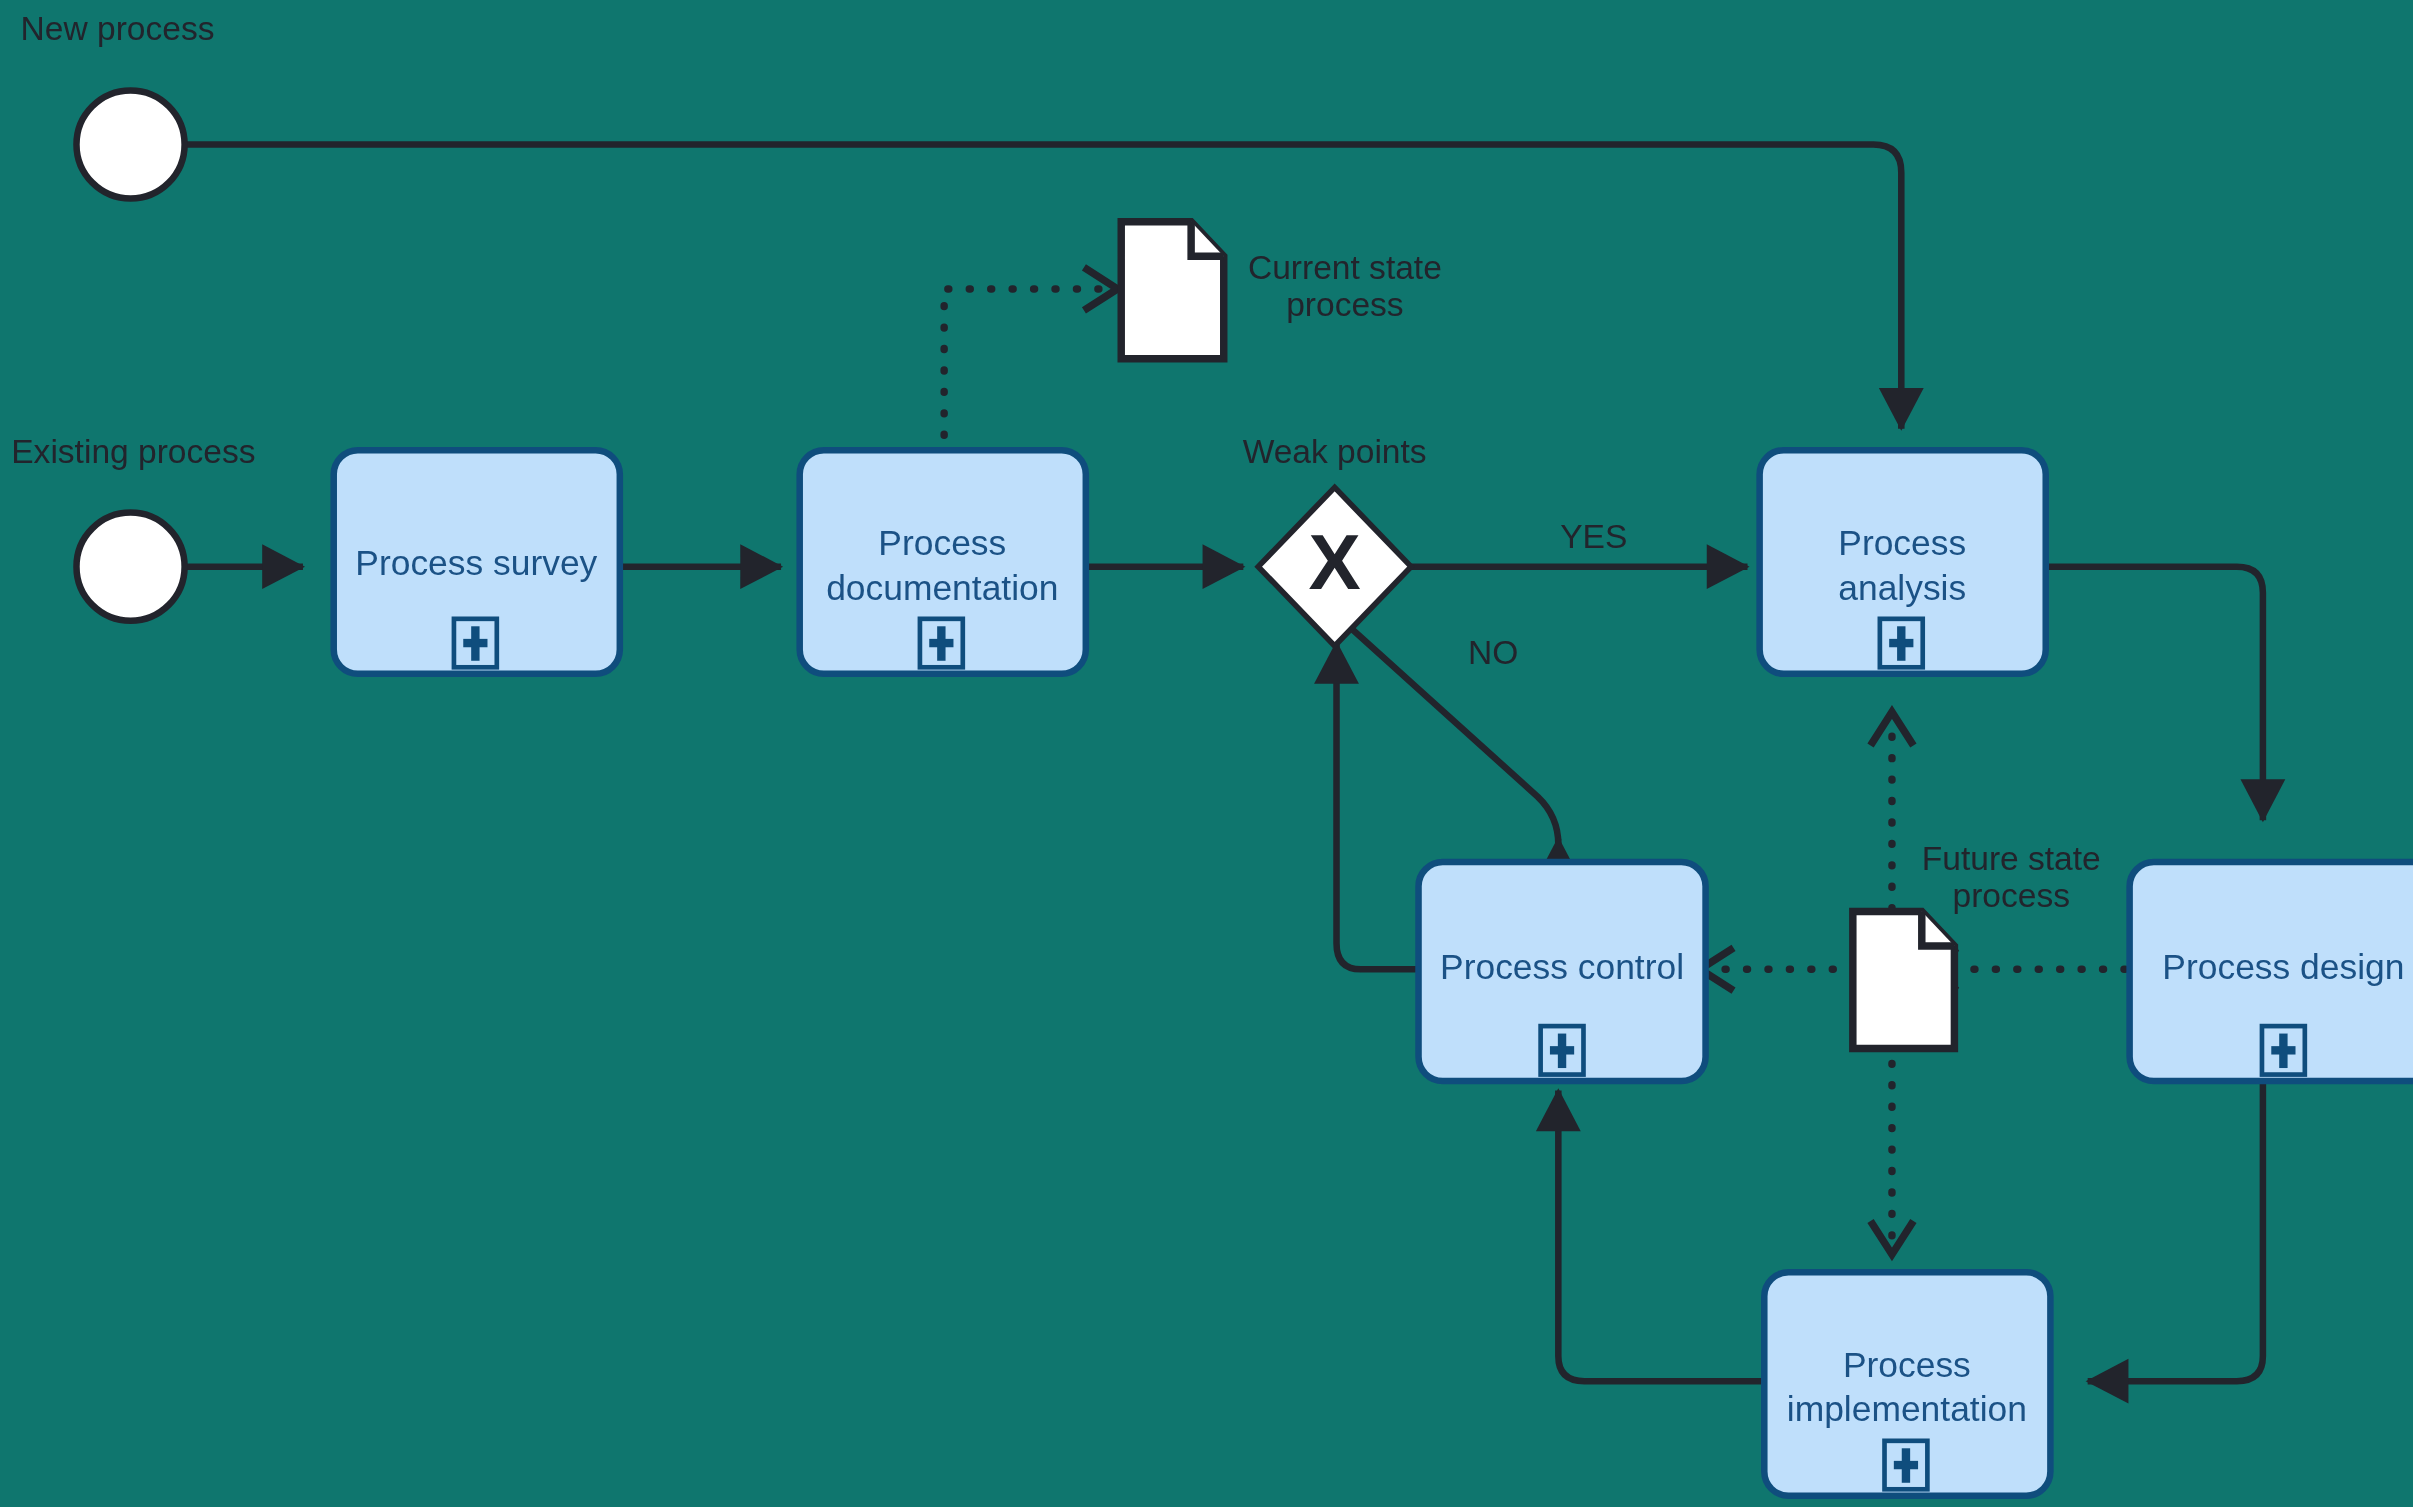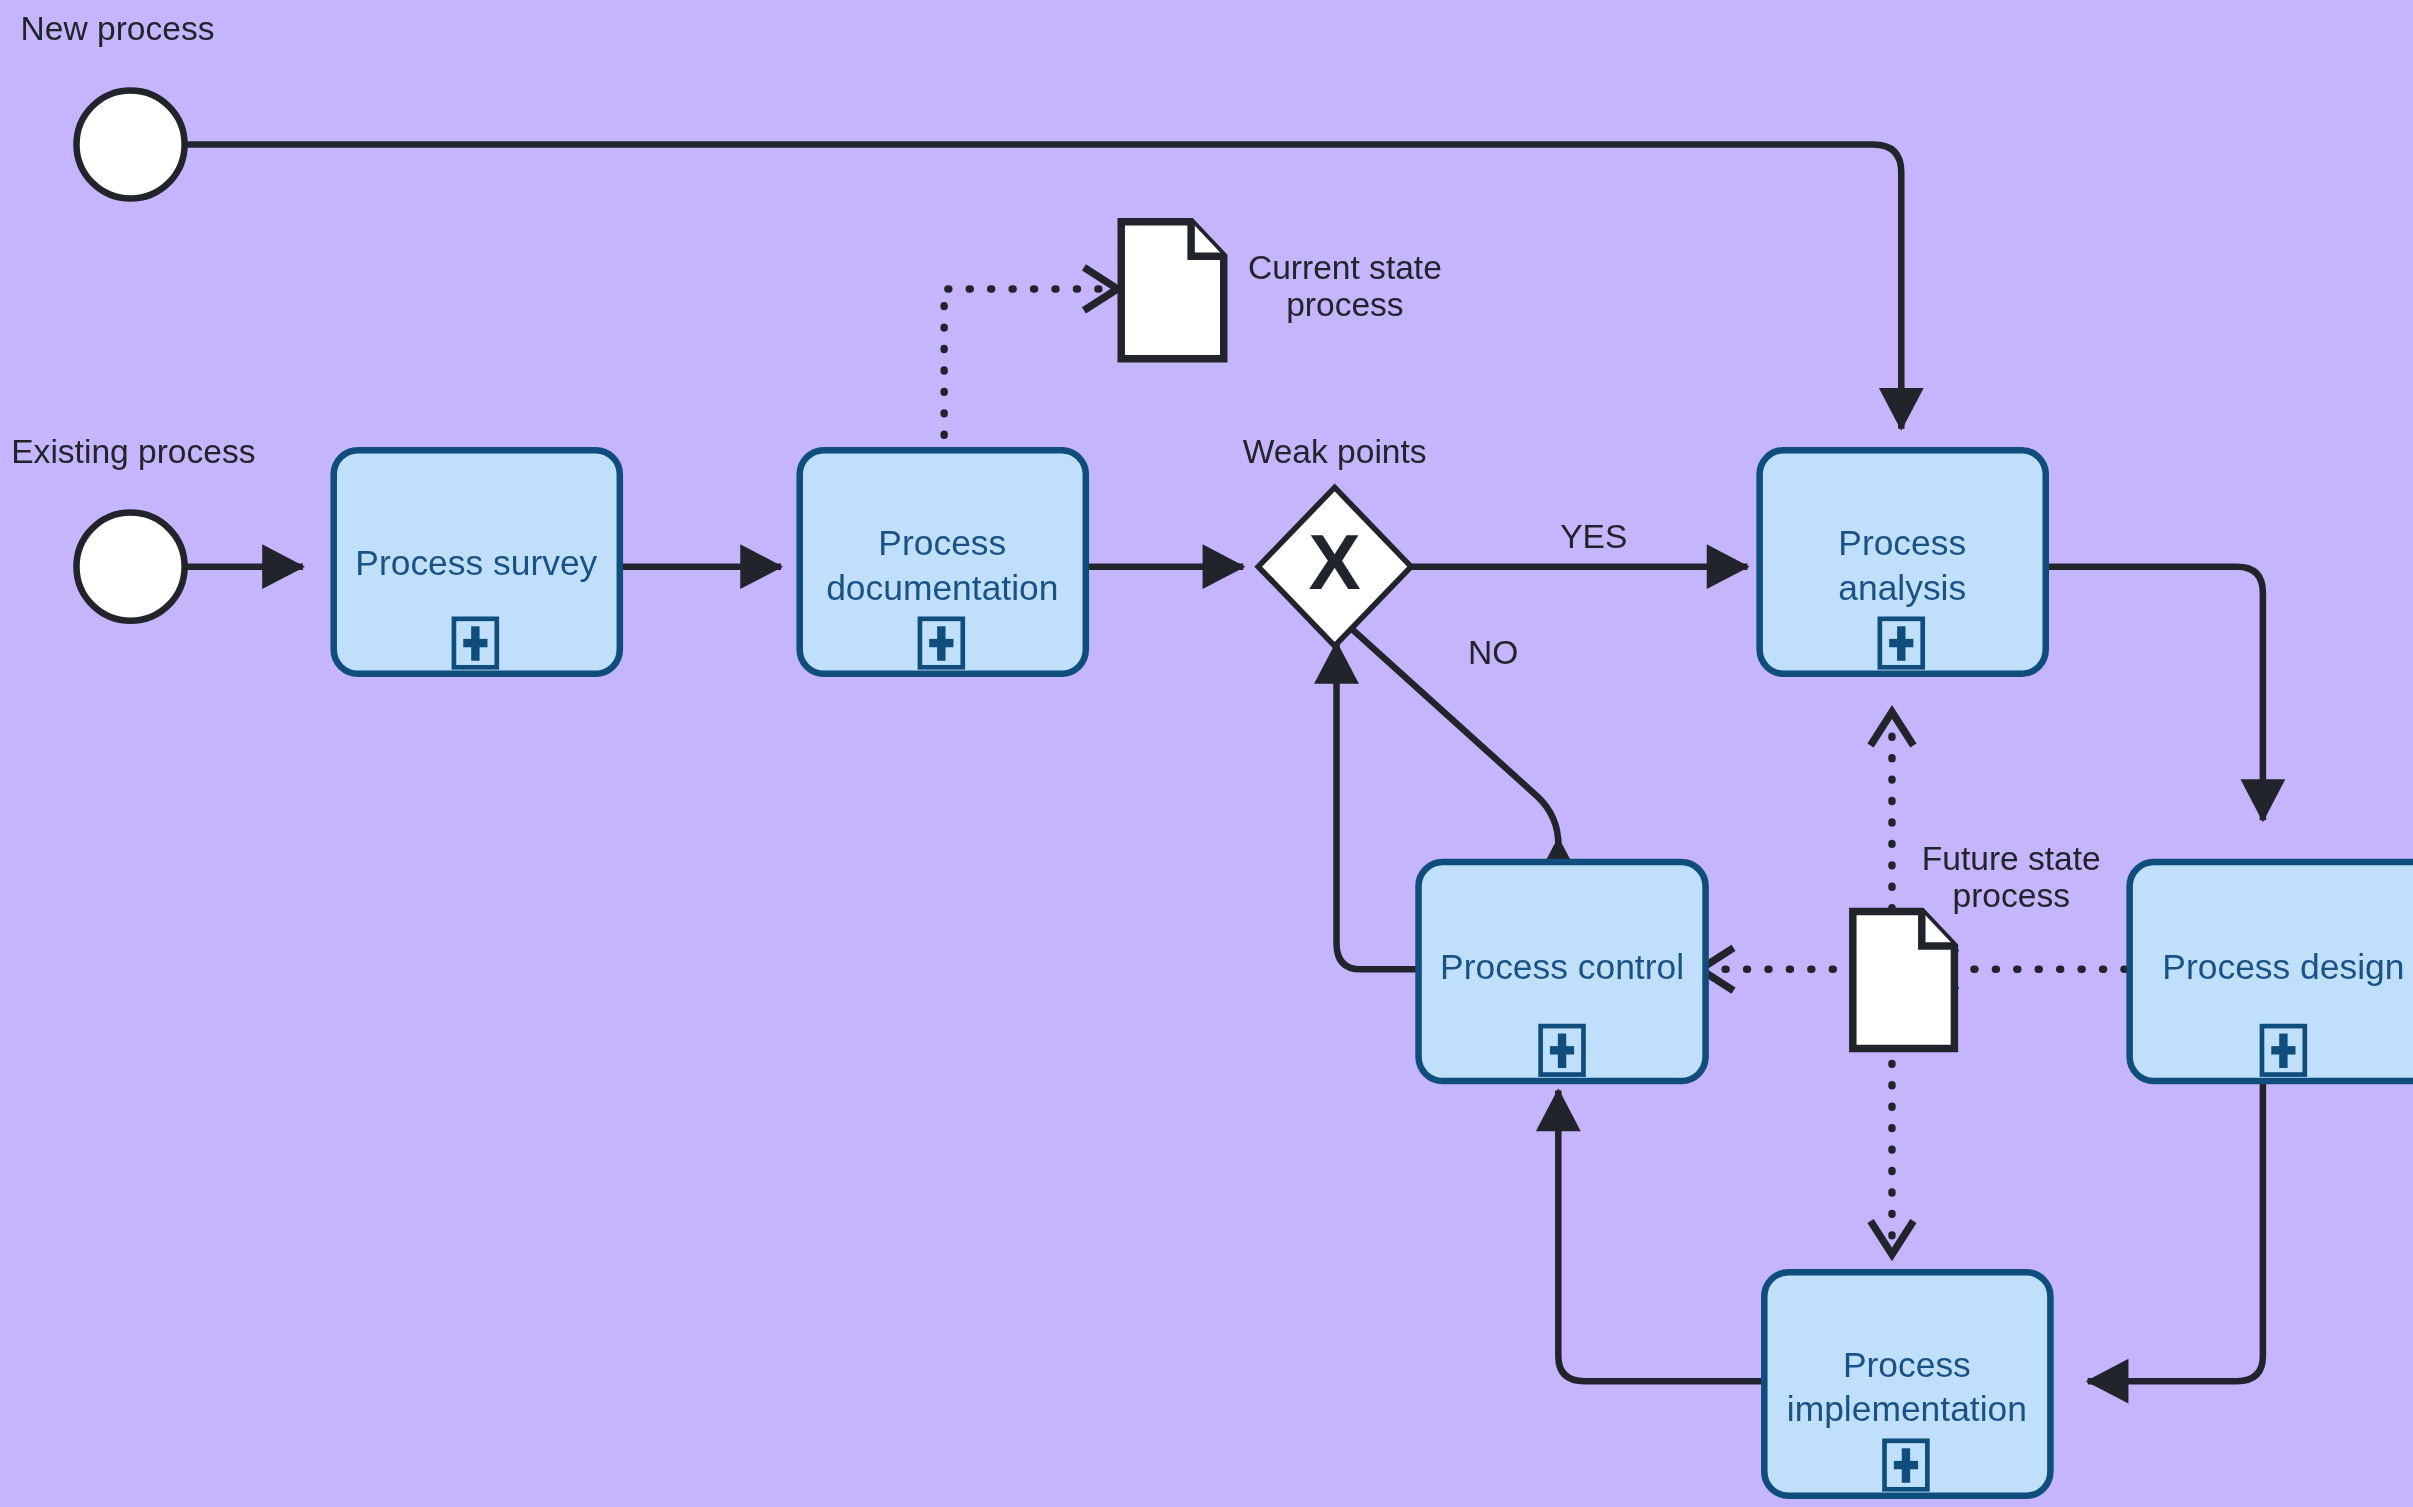--- a/index.html
+++ b/index.html
@@ -8,21 +8,21 @@
     padding: 0;
     background: #ffffff;
   }
   body {
     font-family: "Liberation Sans", sans-serif;
   }
   #canvas-wrap {
     position: relative;
     width: 2413px;
     height: 1507px;
-    background: #c4b5fd;
+    background: #0f766e;
     overflow: hidden;
   }
   svg#diagram {
     position: absolute;
     inset: 0;
     width: 2413px;
     height: 1507px;
     display: block;
   }
   .task-rect {

